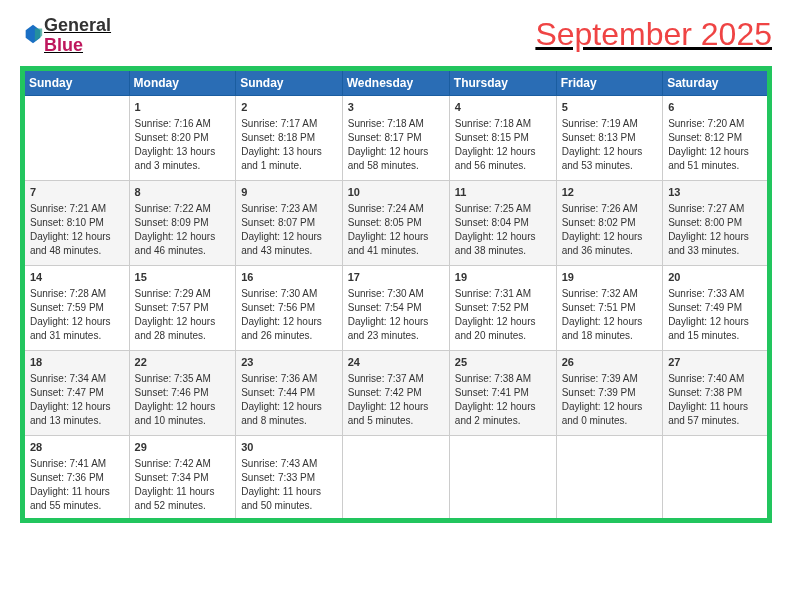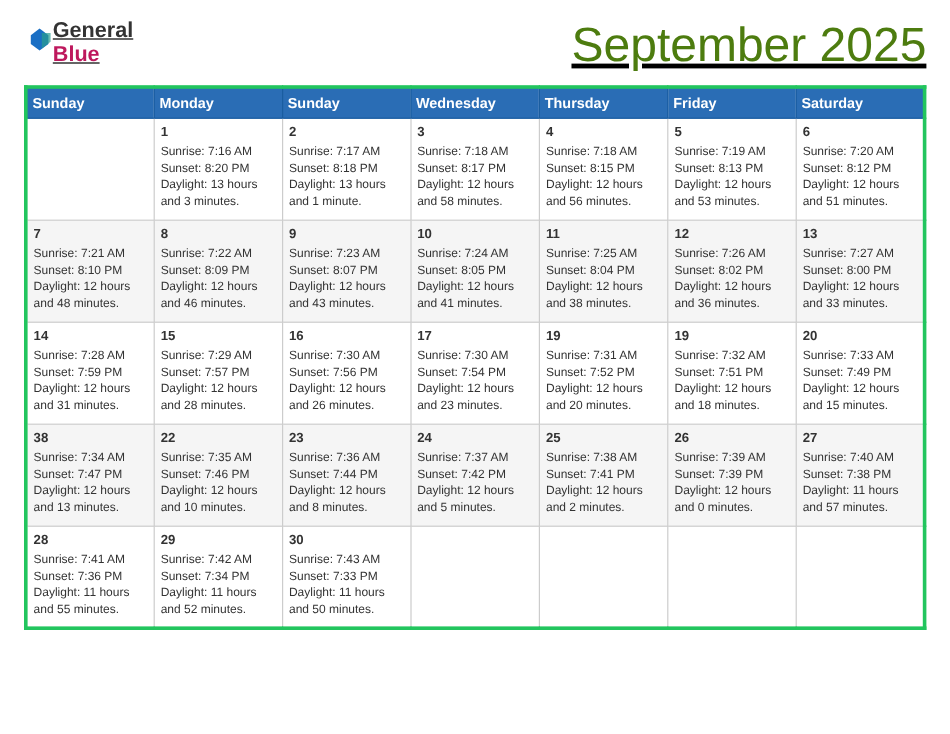--- a/index.html
+++ b/index.html
@@ -35,32 +35,32 @@
     .logo-blue { color: #be185d; }
     .logo-icon {
       width: 22px;
       height: 22px;
       margin-left: 2px;
     }
     .title-block {
       text-align: right;
     }
     .month-title {
-      font-size: 40px;
-      color: #4d7c0f;
+      font-size: 32px;
+      color: #ef4444;
       font-weight: normal;
     }
     .location {
       font-size: 14px;
       color: #555;
     }
     .calendar {
       width: 100%;
       border-collapse: collapse;
-      border: 3px solid #22c55e;
+      border: 5px solid #22c55e;
     }
     .calendar th {
       background-color: #2a6db5;
       color: #fff;
       font-size: 12px;
       font-weight: bold;
       padding: 5px 4px;
       text-align: left;
       border: 1px solid #1a5da0;
     }
@@ -213,21 +213,21 @@
             <span class="day-num">19</span>
             <div class="cell-content">Sunrise: 7:32 AM<br>Sunset: 7:51 PM<br>Daylight: 12 hours<br>and 18 minutes.</div>
           </td>
           <td>
             <span class="day-num">20</span>
             <div class="cell-content">Sunrise: 7:33 AM<br>Sunset: 7:49 PM<br>Daylight: 12 hours<br>and 15 minutes.</div>
           </td>
         </tr>
         <tr>
           <td>
-            <span class="day-num">38</span>
+            <span class="day-num">18</span>
             <div class="cell-content">Sunrise: 7:34 AM<br>Sunset: 7:47 PM<br>Daylight: 12 hours<br>and 13 minutes.</div>
           </td>
           <td>
             <span class="day-num">22</span>
             <div class="cell-content">Sunrise: 7:35 AM<br>Sunset: 7:46 PM<br>Daylight: 12 hours<br>and 10 minutes.</div>
           </td>
           <td>
             <span class="day-num">23</span>
             <div class="cell-content">Sunrise: 7:36 AM<br>Sunset: 7:44 PM<br>Daylight: 12 hours<br>and 8 minutes.</div>
           </td>

